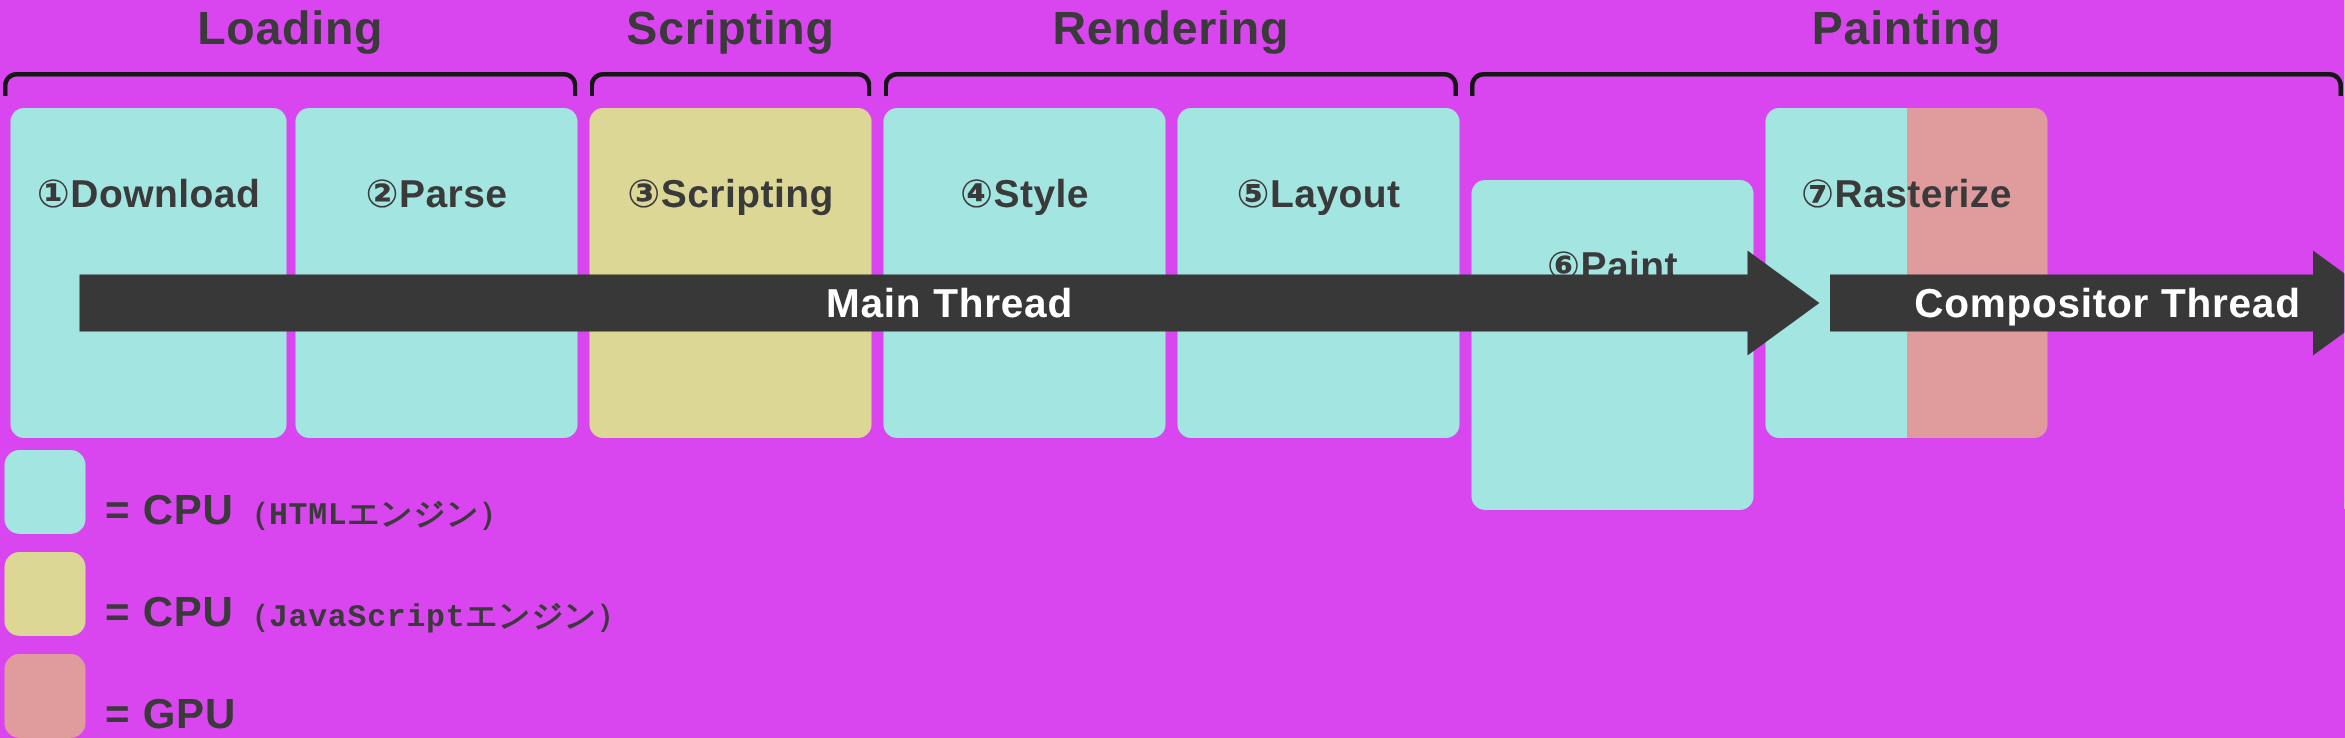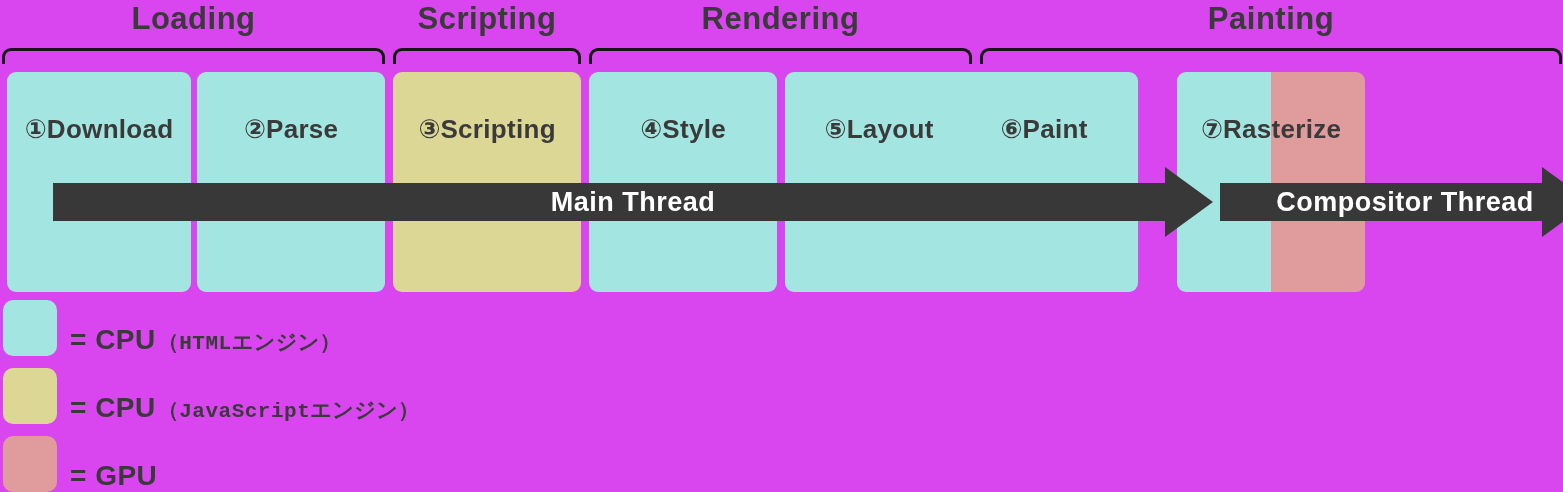--- a/index.html
+++ b/index.html
@@ -53,21 +53,21 @@
     border-radius: 9px;
   }
   .block.cyan   { background: var(--cyan, #a3e5e1); }
   .block.yellow { background: var(--yellow, #ddd795); }
   .block.split  { background: linear-gradient(90deg, var(--cyan, #a3e5e1) 0 50%, var(--pink, #e09c9c) 50% 100%); }
   .b1 { left: 7px;    width: 184px; }
   .b2 { left: 197px;  width: 188px; }
   .b3 { left: 393px;  width: 188px; text-decoration: underline; }
   .b4 { left: 589px;  width: 188px; }
   .b5 { left: 785px;  width: 188px; }
-  .b6 { left: 950px;  width: 188px; }
+  .b6 { left: 981px;  width: 188px; margin-top: 48px; }
   .b7 { left: 1177px; width: 188px; }
   .b8 { left: 1373px; width: 188px; }
   .block-label {
     position: absolute;
     top: 42px;
     left: 0;
     width: 100%;
     text-align: center;
     font-size: 26px;
     font-weight: 800;

